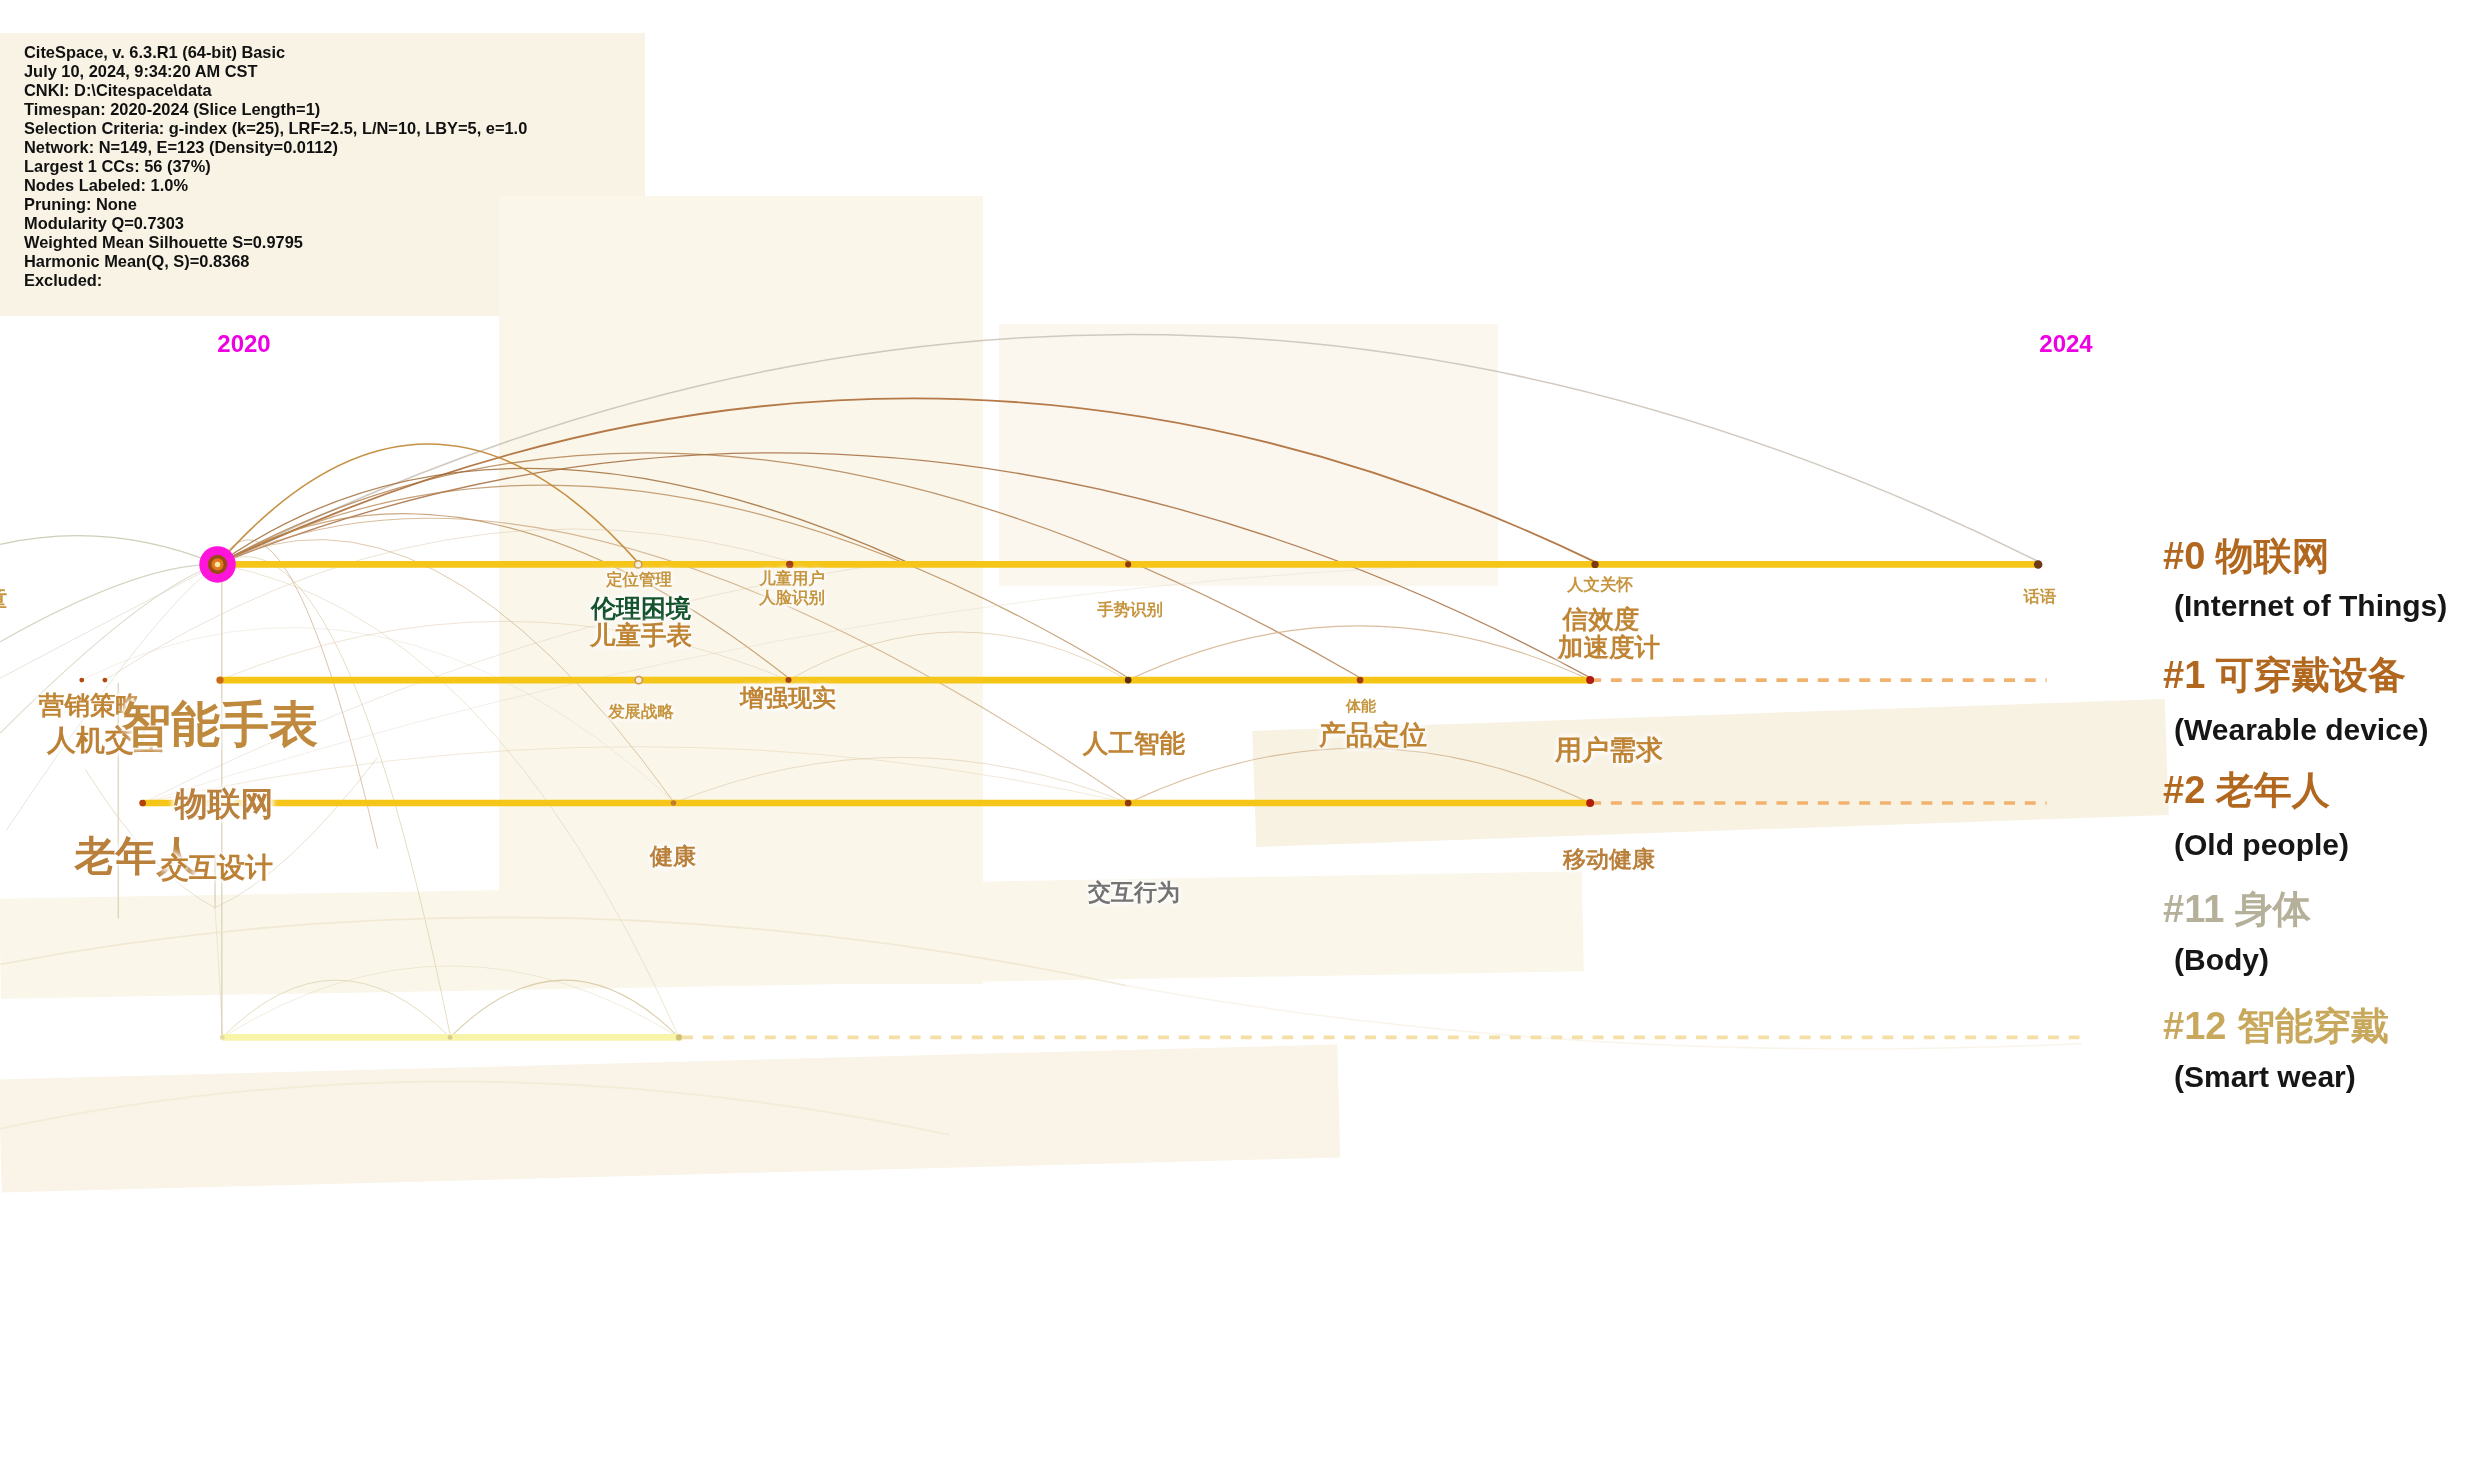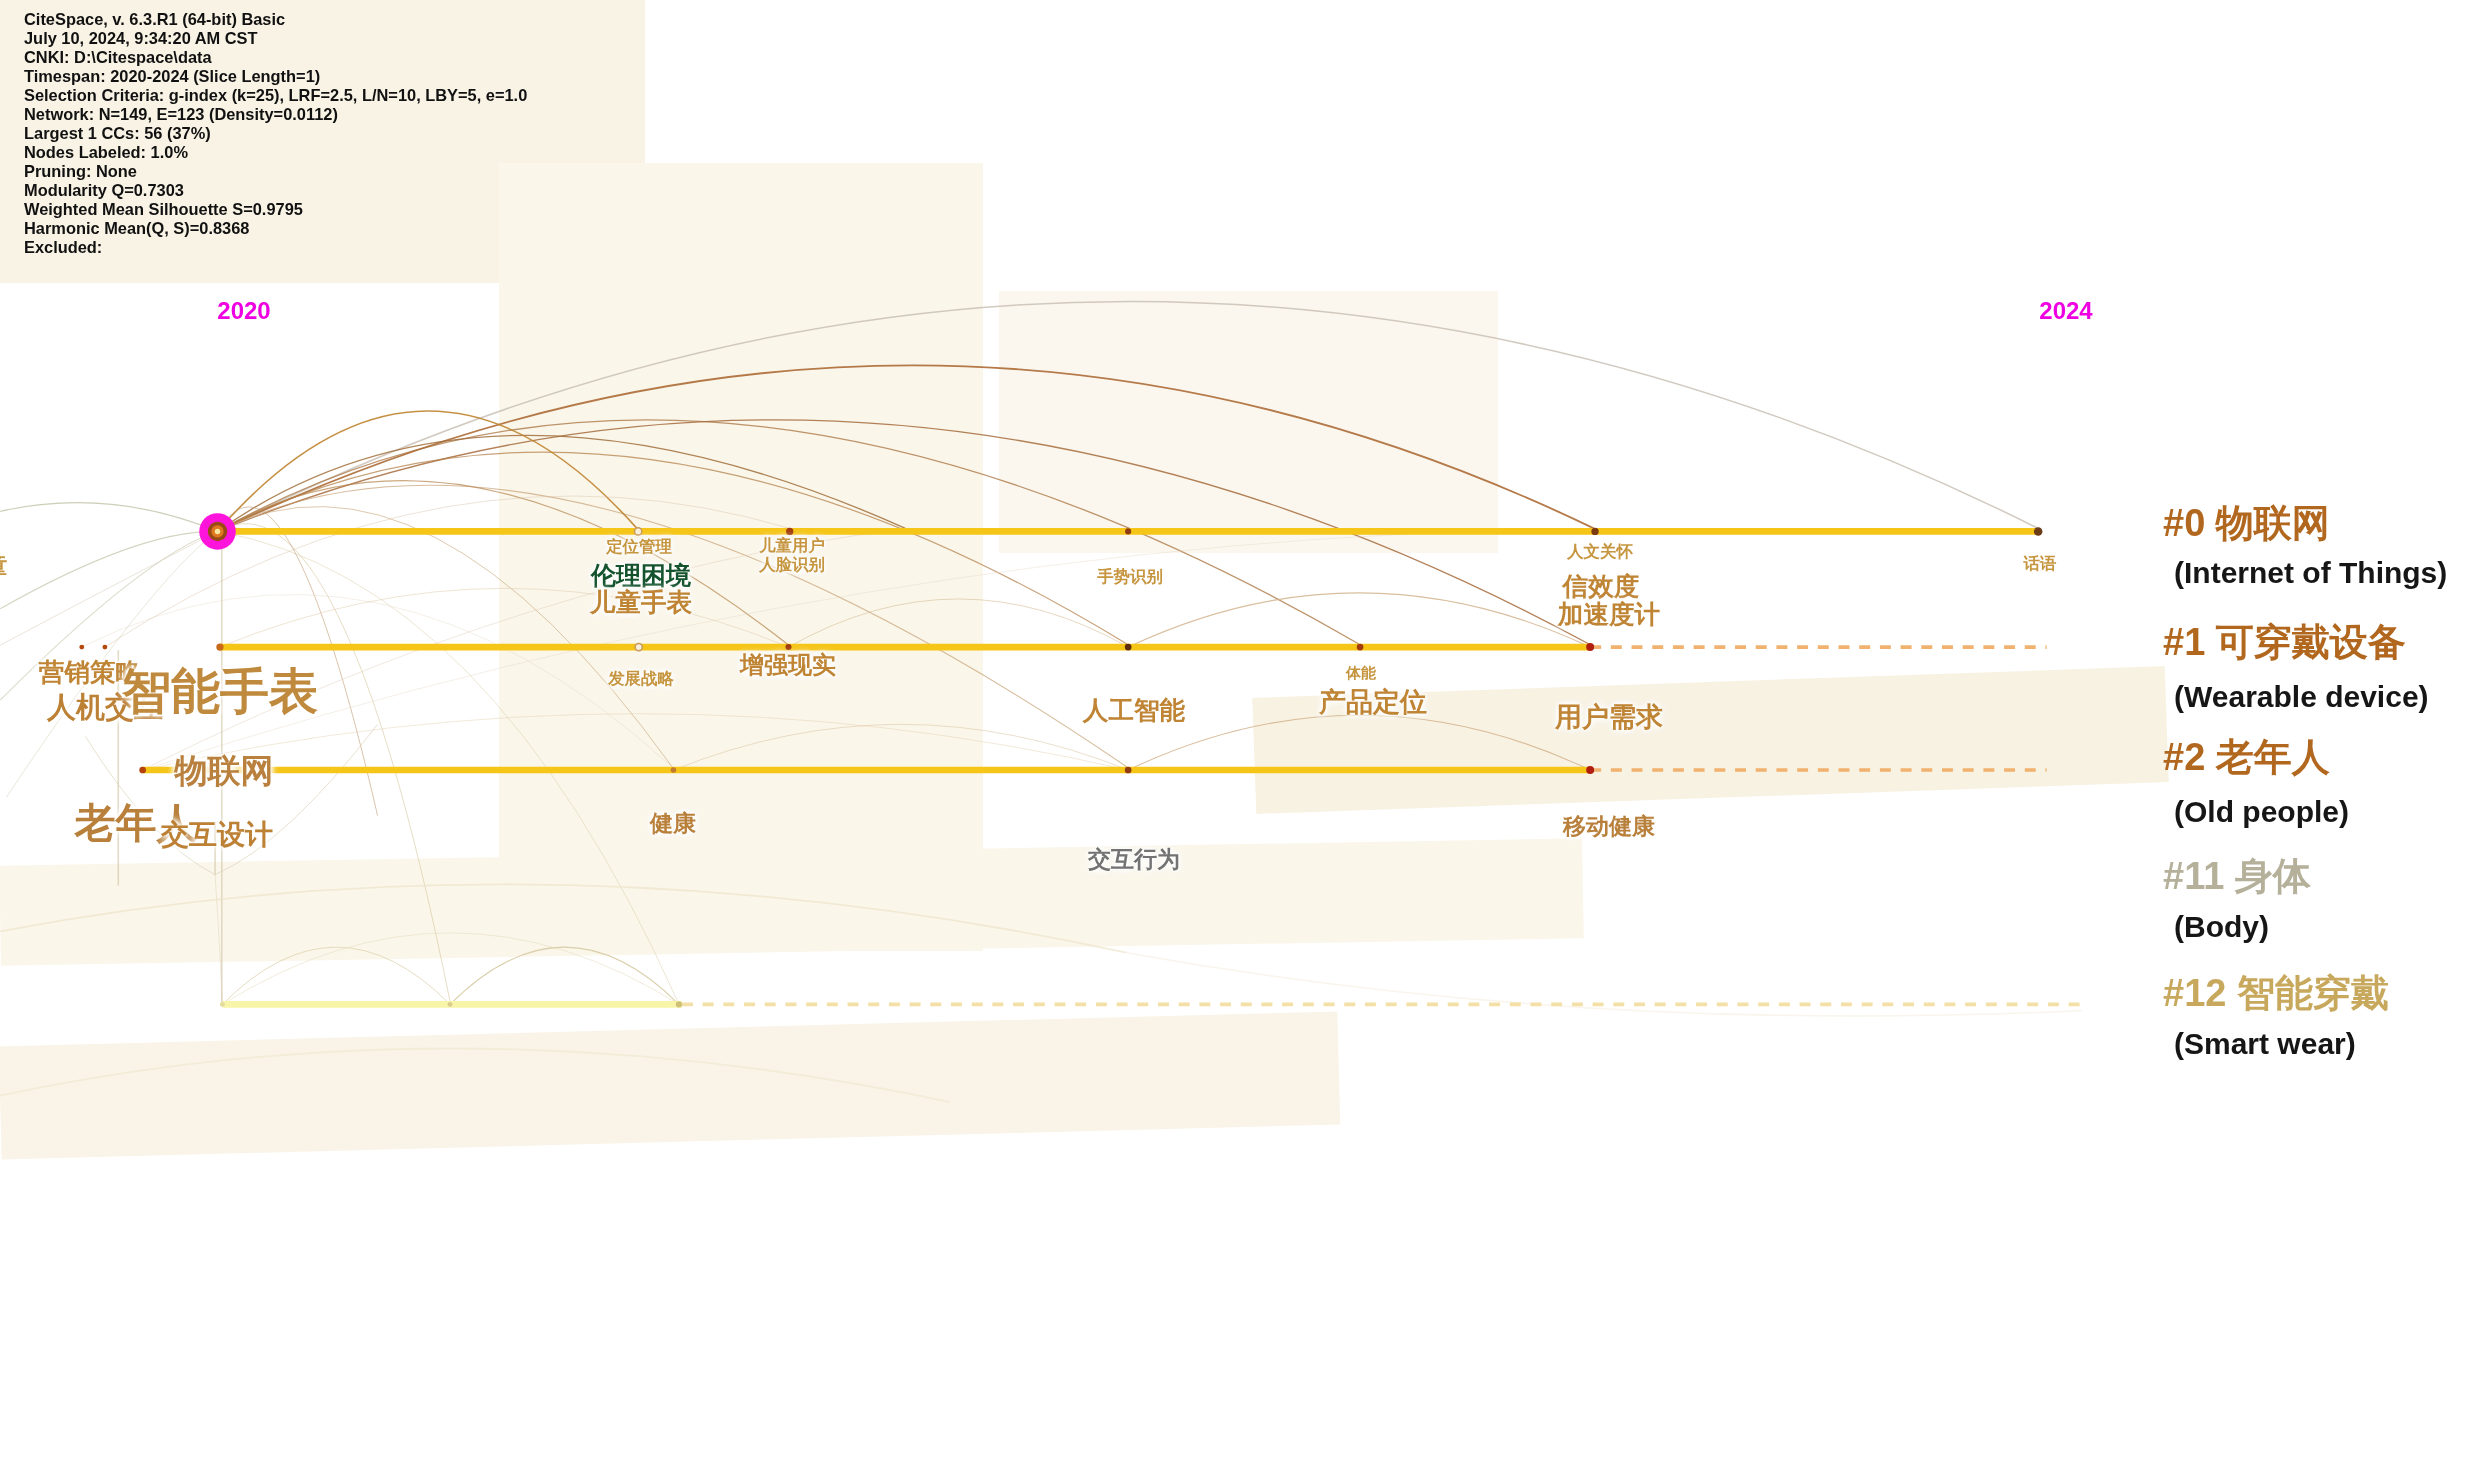--- a/index.html
+++ b/index.html
@@ -1,17 +1,17 @@
 <!DOCTYPE html>
 <html style="font-size:9.7px"><head>
 <meta charset="utf-8">
 <style>
   html,body{margin:0;padding:0;background:#ffffff;}
   #page{position:relative;width:2487px;height:1290px;background:#ffffff;overflow:hidden;
-        font-family:"Liberation Sans","DejaVu Sans",sans-serif;}
+        font-family:"Liberation Sans","DejaVu Sans",sans-serif;margin-top:33px;}
   .patch{position:absolute;pointer-events:none;}
   #chart-svg{position:absolute;left:0;top:0;}
   #meta{position:absolute;left:24px;top:9.7px;font-weight:bold;font-size:16.4px;line-height:19px;
         color:#111;white-space:pre;}
   .year-label{position:absolute;transform:translate(-50%,-50%);font-weight:bold;font-size:24px;color:#ee00e2;}
   .kw{position:absolute;transform:translate(-50%,-50%);font-family:"DejaVu Serif","Liberation Serif","DejaVu Sans",serif;
       font-weight:bold;white-space:nowrap;
       text-shadow:0 0 3.7px #fff,0 0 6px #fff,0 0 8.5px #fff,0 1.2px 6px #fff;}
   .cluster-zh{position:absolute;transform:translateY(-50%);font-size:38px;font-weight:bold;white-space:nowrap;
       font-family:"Liberation Sans","DejaVu Sans",sans-serif;}

